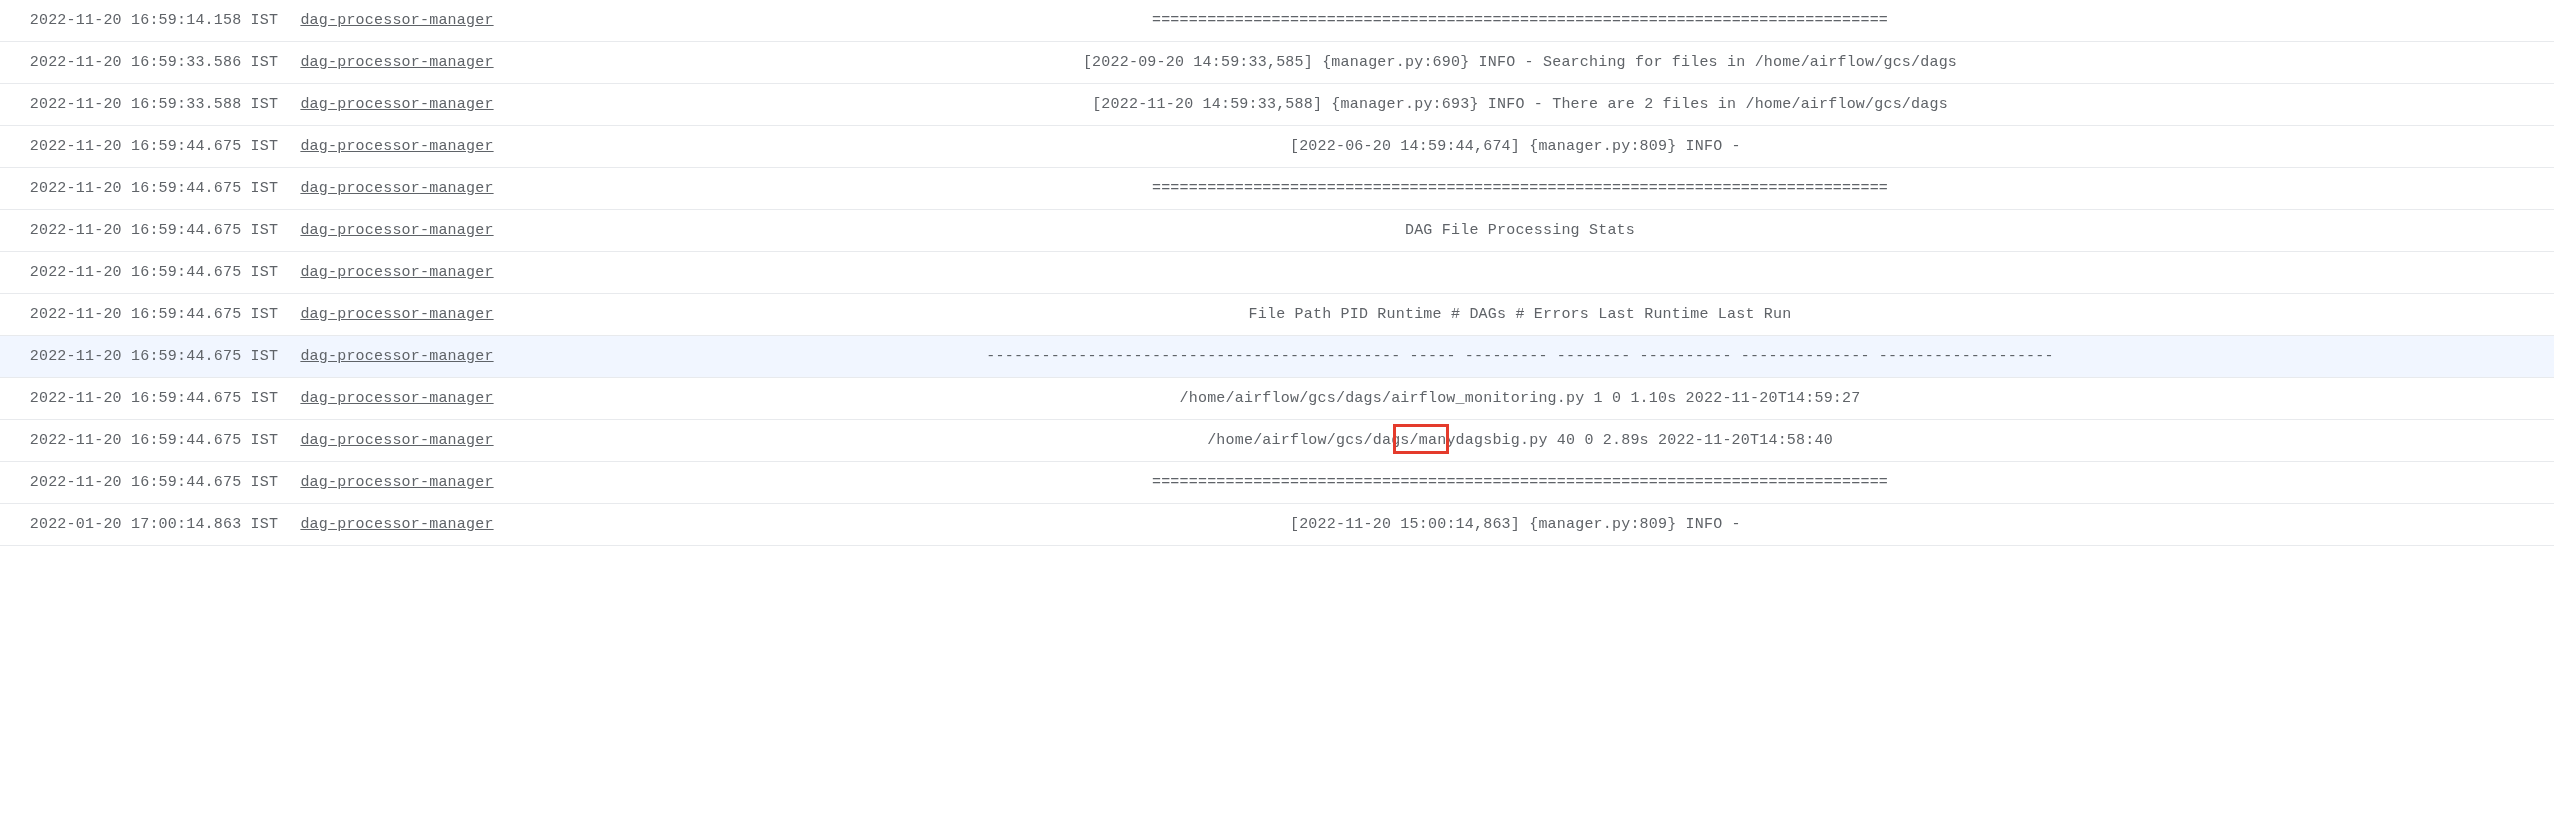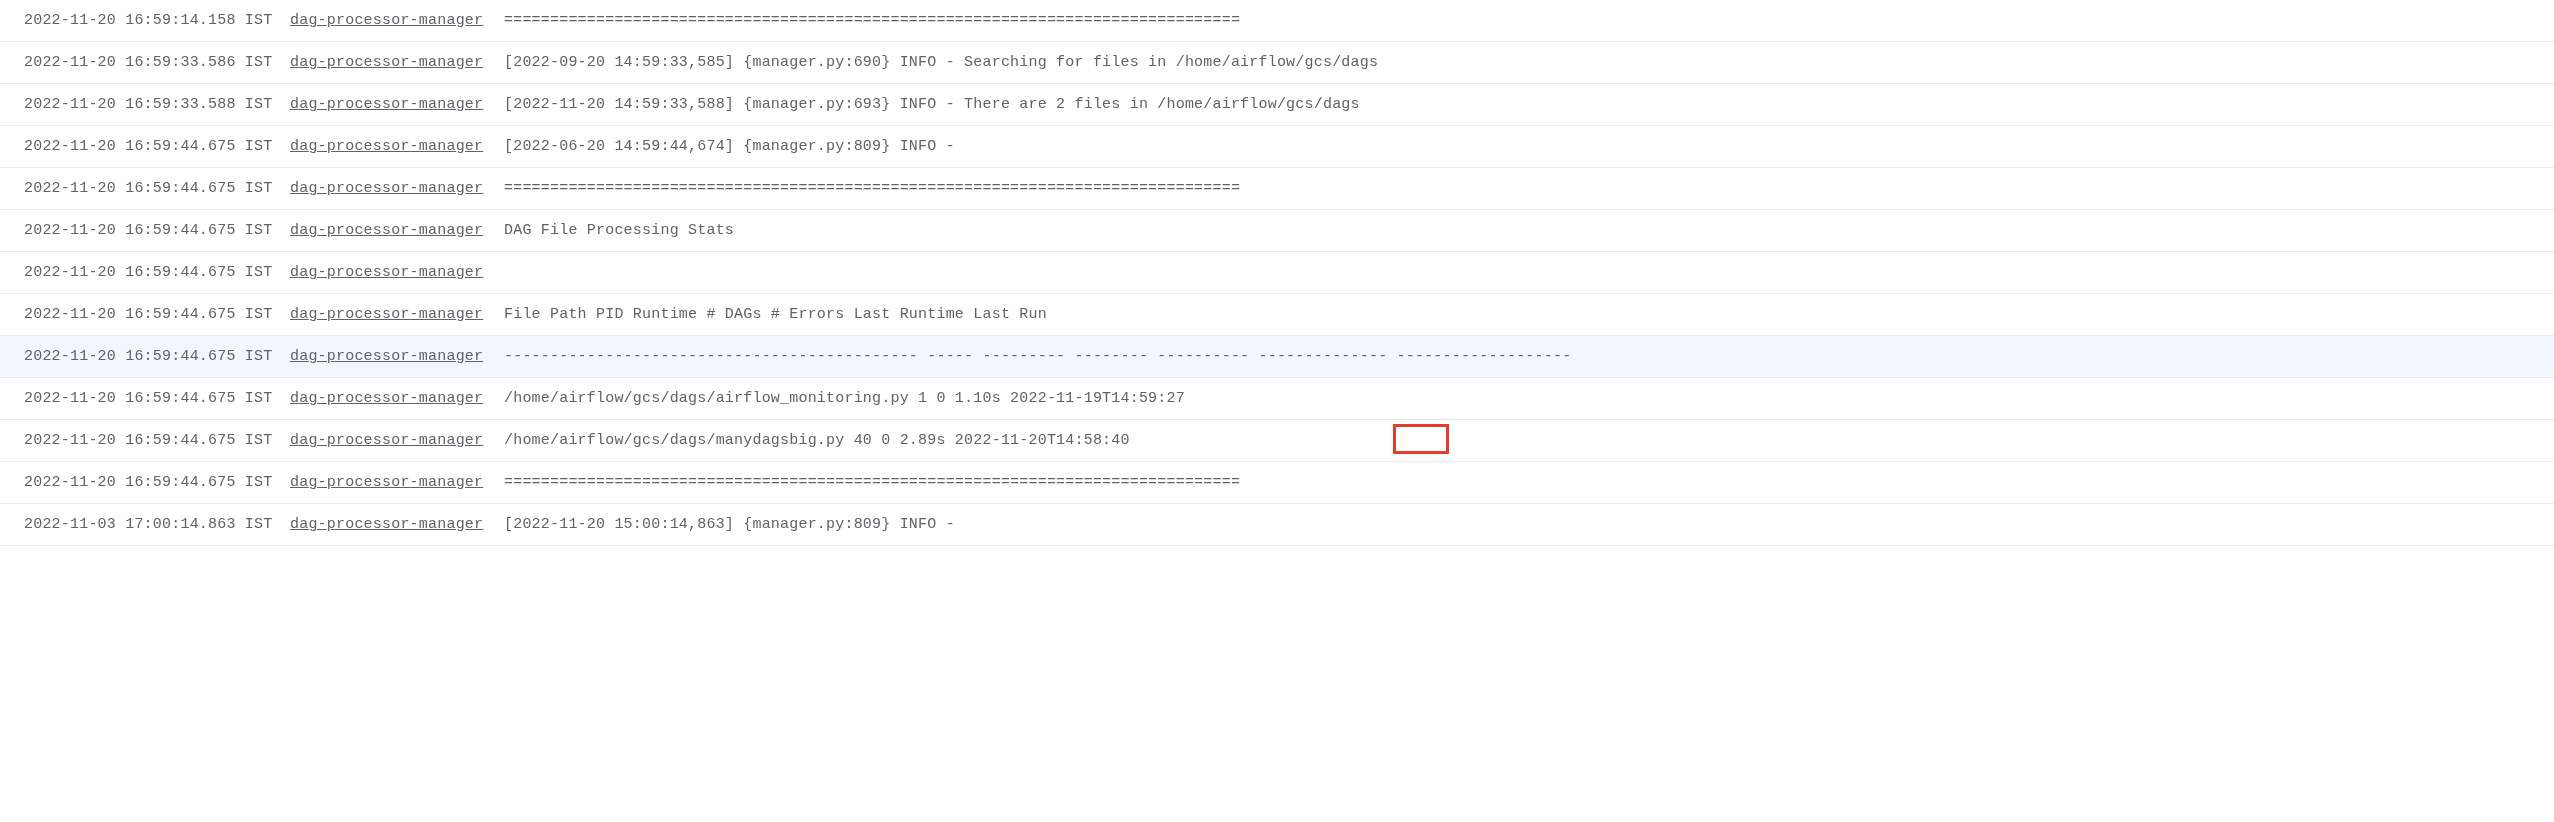--- a/index.html
+++ b/index.html
@@ -18,25 +18,26 @@
       width: 100%;
       border-collapse: collapse;
     }
     .log-row {
       border-bottom: 1px solid #e8eaed;
     }
     .log-row.hover {
       background: #f1f6ff;
     }
     .cell {
-      padding: 12px 0;
+      padding: 12px 6px;
       vertical-align: middle;
       white-space: pre;
       color: #5f6368;
       letter-spacing: 0.2px;
+      text-align: center;
     }
     .cell-ts {
       padding-left: 24px;
       width: 290px;
     }
     .cell-src {
       width: 214px;
       text-decoration: underline;
     }
     .cell-msg {
@@ -100,31 +101,31 @@
         <td class="cell cell-msg"><span class="msg-text">File Path PID Runtime # DAGs # Errors Last Runtime Last Run</span></td>
       </tr>
       <tr class="log-row hover">
         <td class="cell cell-ts">2022-11-20 16:59:44.675 IST</td>
         <td class="cell cell-src">dag-processor-manager</td>
         <td class="cell cell-msg"><span class="msg-text">--------------------------------------------- ----- --------- -------- ---------- -------------- -------------------</span></td>
       </tr>
       <tr class="log-row">
         <td class="cell cell-ts">2022-11-20 16:59:44.675 IST</td>
         <td class="cell cell-src">dag-processor-manager</td>
-        <td class="cell cell-msg"><span class="msg-text">/home/airflow/gcs/dags/airflow_monitoring.py 1 0 1.10s 2022-11-19T14:59:27</span></td>
+        <td class="cell cell-msg"><span class="msg-text">/home/airflow/gcs/dags/airflow_monitoring.py 1 0 1.10s 2022-11-20T14:59:27</span></td>
       </tr>
       <tr class="log-row">
         <td class="cell cell-ts">2022-11-20 16:59:44.675 IST</td>
         <td class="cell cell-src">dag-processor-manager</td>
         <td class="cell cell-msg"><span class="msg-text">/home/airflow/gcs/dags/manydagsbig.py 40 0 2.89s 2022-11-20T14:58:40</span><div class="red-box" style="left: 889px; width: 56px;"></div></td>
       </tr>
       <tr class="log-row">
         <td class="cell cell-ts">2022-11-20 16:59:44.675 IST</td>
         <td class="cell cell-src">dag-processor-manager</td>
         <td class="cell cell-msg"><span class="msg-text">================================================================================</span></td>
       </tr>
       <tr class="log-row">
-        <td class="cell cell-ts">2022-11-03 17:00:14.863 IST</td>
+        <td class="cell cell-ts">2022-01-20 17:00:14.863 IST</td>
         <td class="cell cell-src">dag-processor-manager</td>
         <td class="cell cell-msg"><span class="msg-text">[2022-11-20 15:00:14,863] {manager.py:809} INFO - </span></td>
       </tr>
     </tbody>
 </table>
 
 </body></html>

